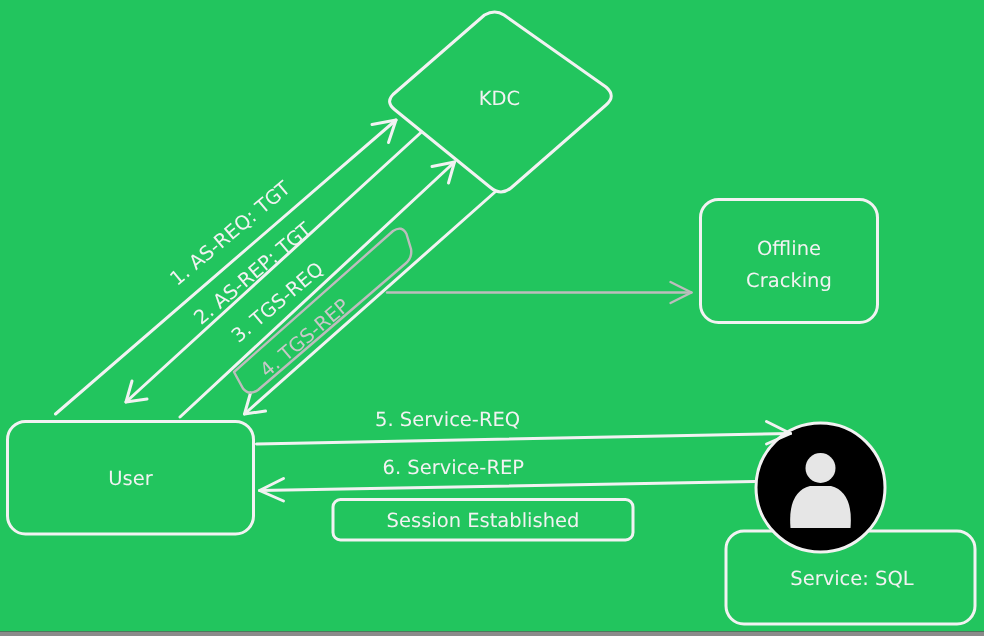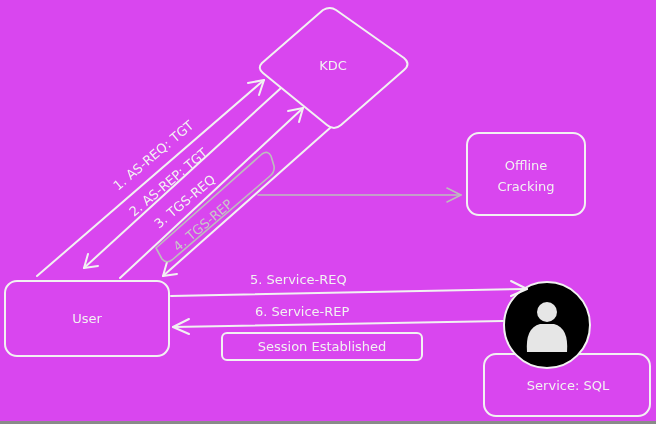--- a/index.html
+++ b/index.html
@@ -1,17 +1,17 @@
 <!DOCTYPE html>
 <html><head>
 <meta charset="utf-8">
 <style>
   html, body { margin: 0; padding: 0; background: #000; }
   body { width: 656px; height: 424px; overflow: hidden; position: relative; font-family: "DejaVu Sans", sans-serif; }
-  #stage { position: absolute; left: 0; top: 0; width: 656px; height: 421px; background: #d946ef; }
+  #stage { position: absolute; left: 0; top: 0; width: 656px; height: 421px; background: #22c55e; }
   #bottom-strip { position: absolute; left: 0; top: 421px; width: 656px; height: 3px; background: #8a8a8a; }
   svg { position: absolute; left: 0; top: 0; }
   .stroke { fill: none; stroke: #f2f2f2; stroke-width: 2; stroke-linecap: round; stroke-linejoin: round; }
   .stroke-dim { fill: none; stroke: #bdbdbd; stroke-width: 1.6; stroke-linecap: round; stroke-linejoin: round; }
   .lbl { fill: #f2f2f2; font-family: "DejaVu Sans", sans-serif; font-size: 13px; }
   .lbl-dim { fill: #c8c8c8; font-family: "DejaVu Sans", sans-serif; font-size: 13px; }
 </style>
 </head>
 <body>
 

